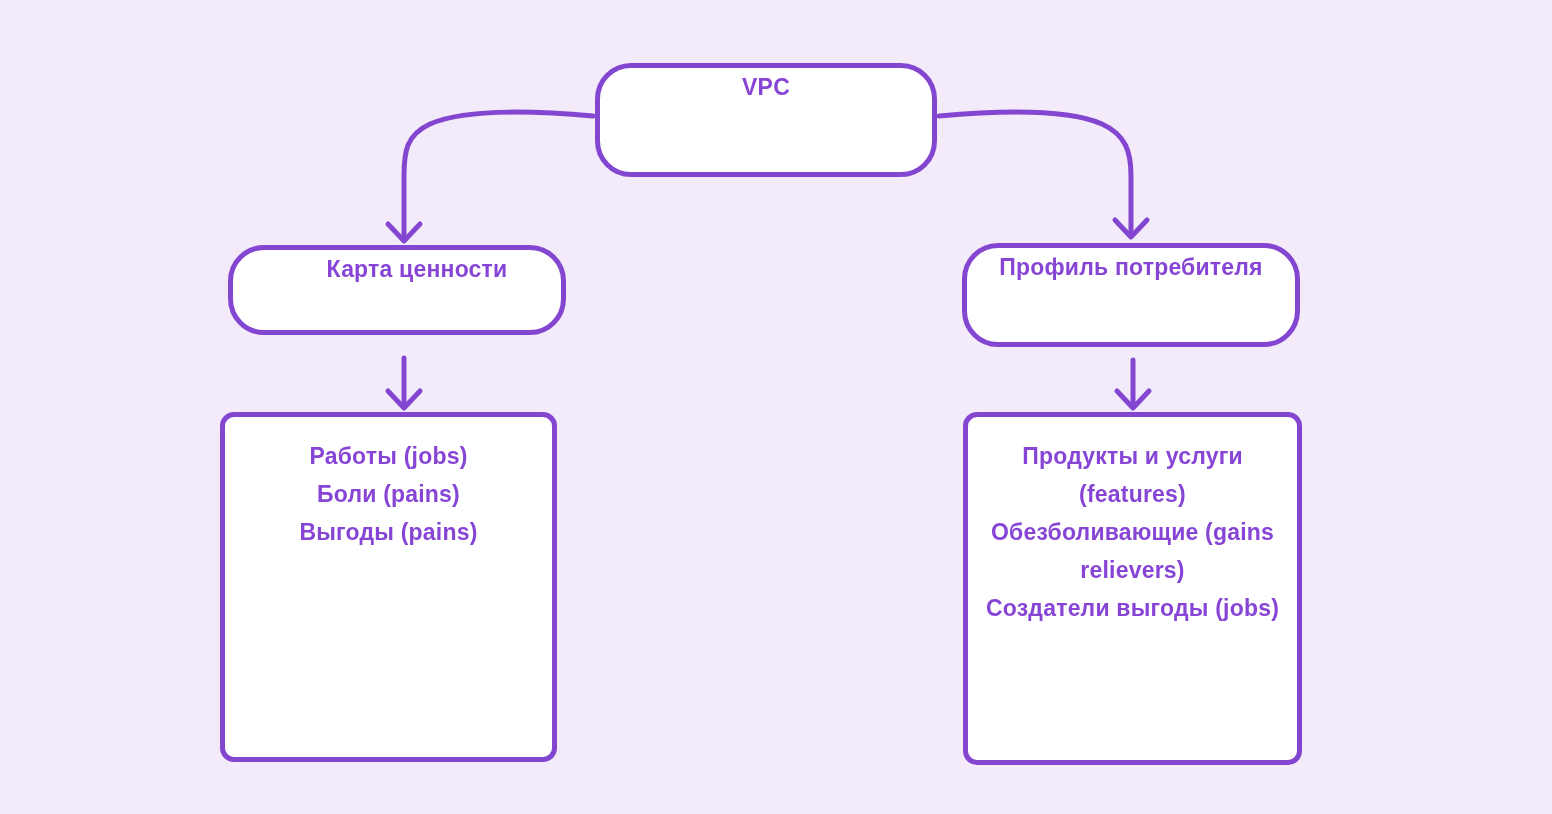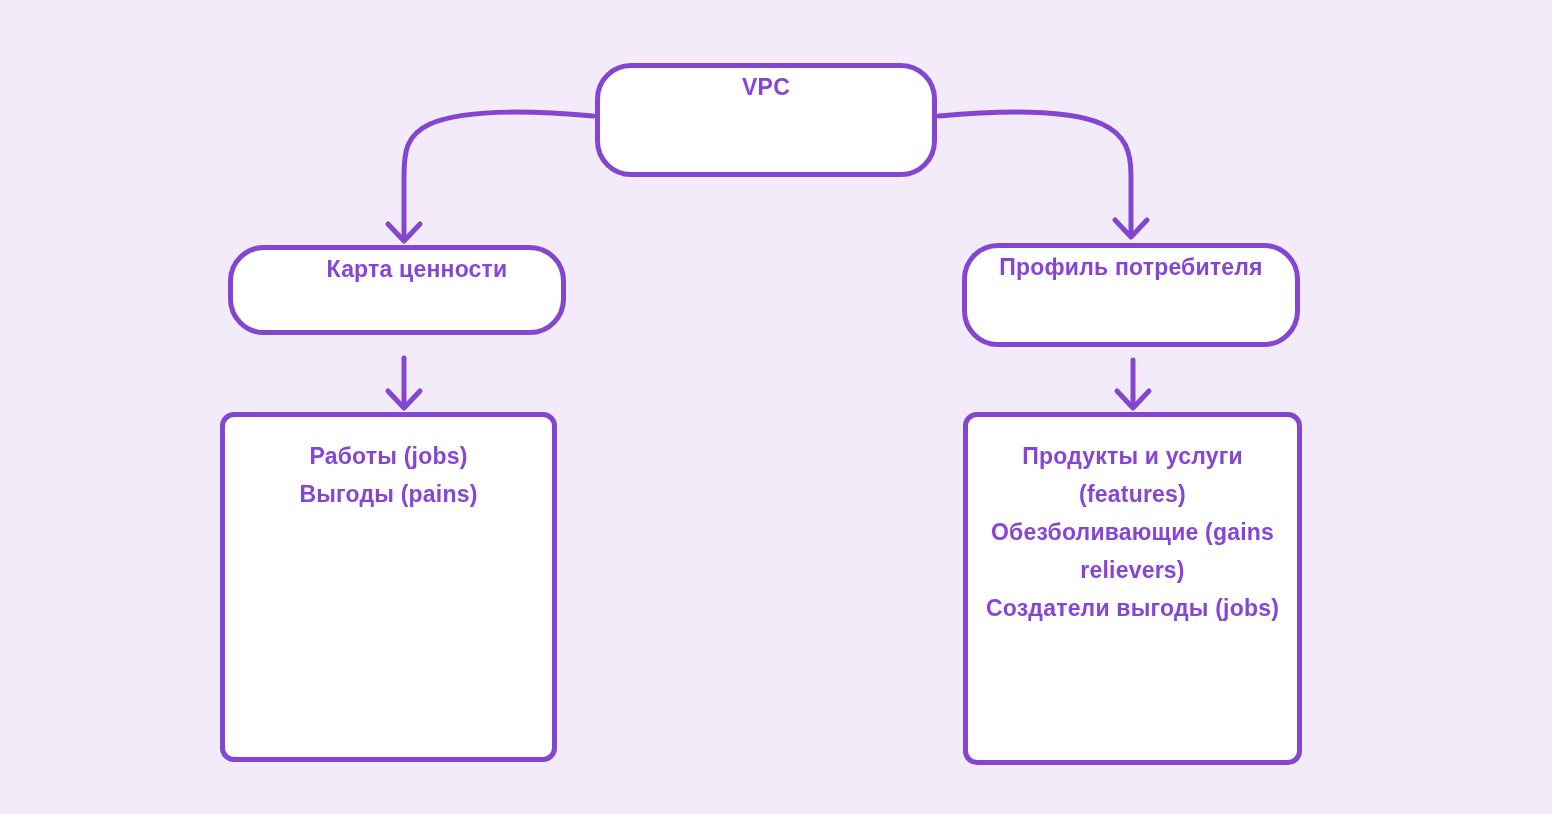--- a/index.html
+++ b/index.html
@@ -114,20 +114,21 @@
   <div class="node node-branch node-value-map">
     <span>Карта ценности</span>
   </div>
 
   <div class="node node-branch node-customer-profile">
     <span>Профиль потребителя</span>
   </div>
 
   <div class="node node-detail node-value-map-detail">
     <div>Работы (jobs)</div>
+    <div>Боли (pains)</div>
     <div>Выгоды (pains)</div>
   </div>
 
   <div class="node node-detail node-customer-profile-detail">
     <div>Продукты и услуги (features)</div>
     <div>Обезболивающие (gains relievers)</div>
     <div>Создатели выгоды (jobs)</div>
   </div>
 
 </div>

